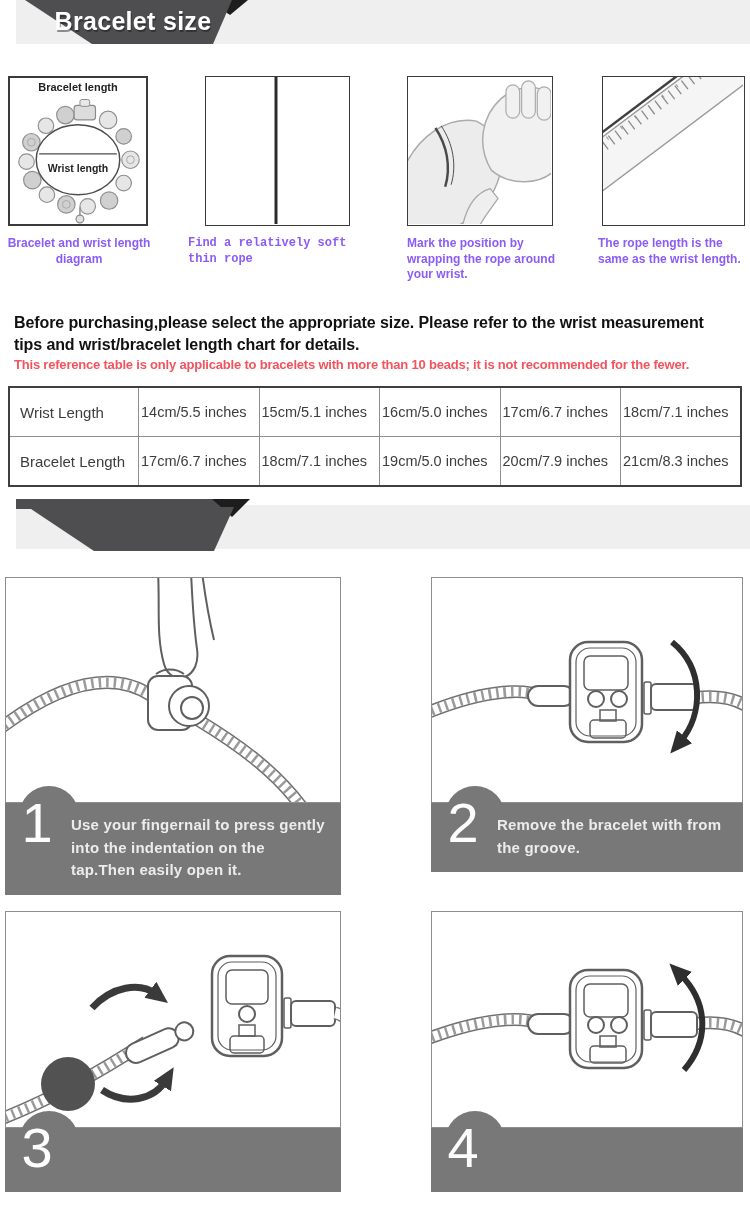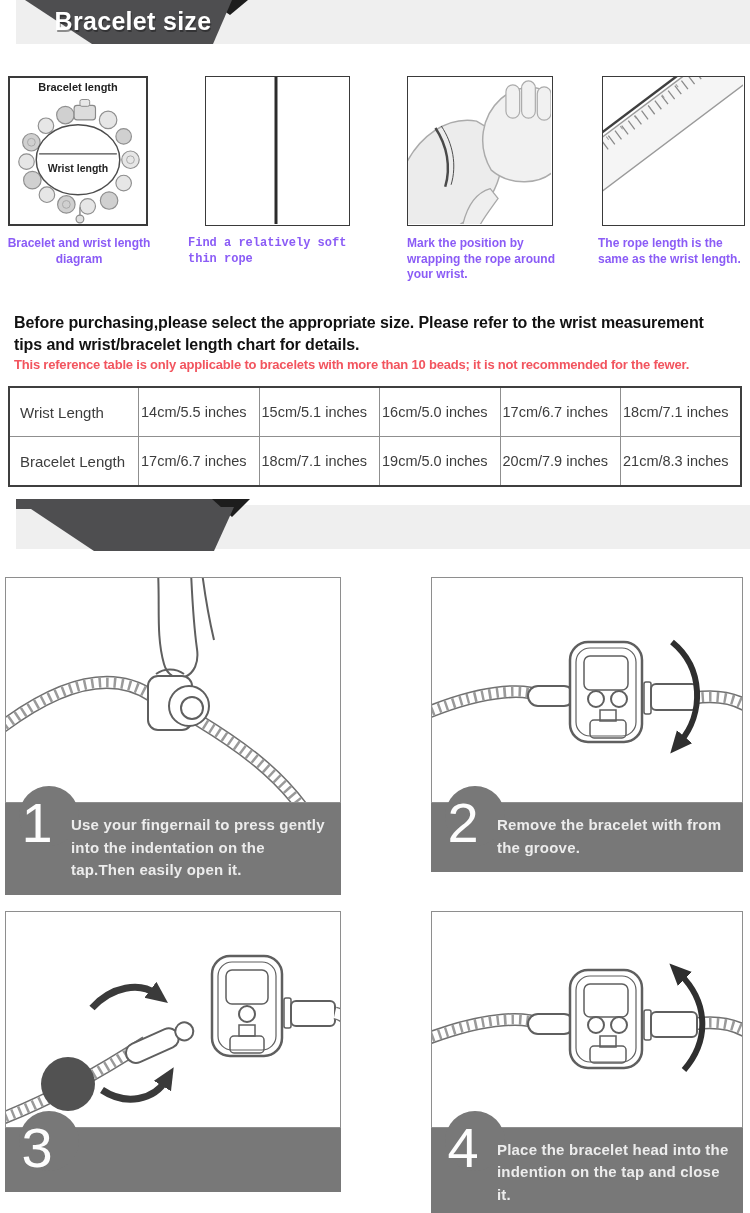--- a/index.html
+++ b/index.html
@@ -301,21 +301,20 @@
             <circle cx="164" cy="113" r="8" fill="#ffffff" stroke="#5f5f5f" stroke-width="2"></circle>
             <circle cx="187" cy="113" r="8" fill="#ffffff" stroke="#5f5f5f" stroke-width="2"></circle>
             <rect x="168" y="124" width="16" height="11" fill="none" stroke="#5f5f5f" stroke-width="1.5"></rect>
             <rect x="158" y="134" width="36" height="17" rx="4" fill="none" stroke="#5f5f5f" stroke-width="1.5"></rect>
             <path d="M252,158 C278,128 276,90 248,62" fill="none" stroke="#2f2f2f" stroke-width="6" marker-end="url(#ah4)"></path>
           </svg>
         </div>
         <div class="cbar">
           <div class="bump"></div>
           <div class="cnum">4</div>
-          <div class="ctxt">Place the bracelet head into the indention on the tap and close it.</div>
         </div>
       </div>
     </div>
 
   </div>
 
   <div class="bottom-pad"></div>
 </div>
 
 </body></html>

